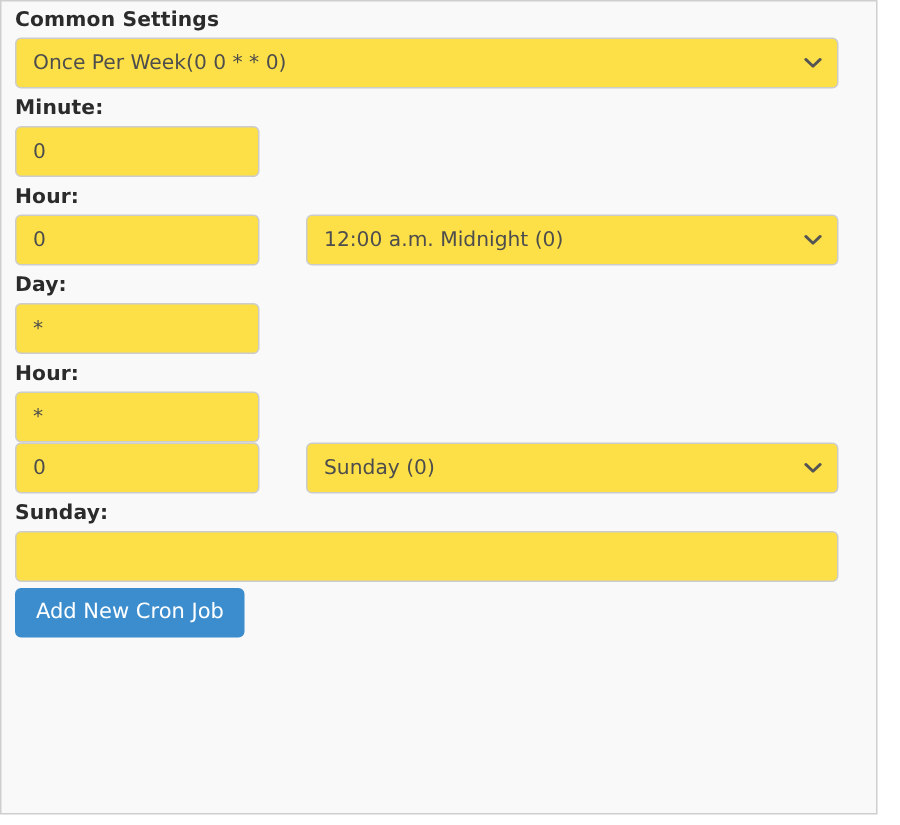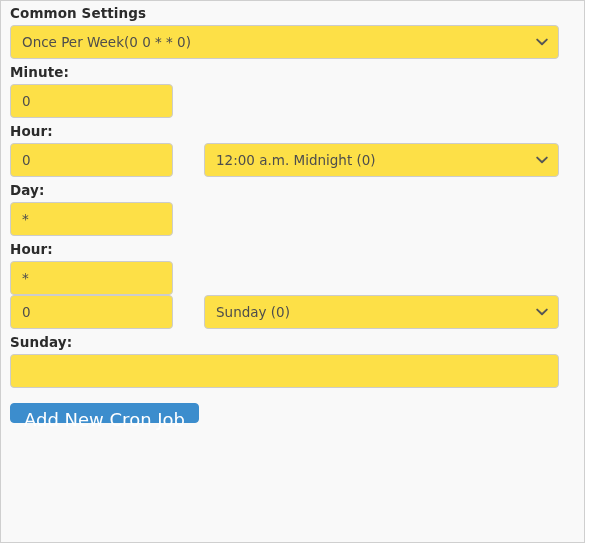--- a/index.html
+++ b/index.html
@@ -105,31 +105,31 @@
   }
   .chevron svg { display: block; }
 
   .cmd-input {
     width: 549px;
     flex: 0 0 549px;
     height: 34px;
   }
 
   .btn-primary {
-    margin-top: 15px;
+    margin-top: 4px;
     display: inline-block;
     box-sizing: border-box;
-    height: 20px;
+    height: 33px;
     padding: 0 13px;
     background: #3c8dcd;
     border: 1px solid #3c8dcd;
     border-radius: 4px;
     color: #ffffff;
     font-family: "DejaVu Sans", "Liberation Sans", sans-serif;
-    font-size: 18px;
+    font-size: 14px;
     line-height: 31px;
     cursor: pointer;
   }
 </style>
 </head>
 <body>
 
 <div class="cron-panel">
 
   <label class="field-label label-common">Common Settings</label>

